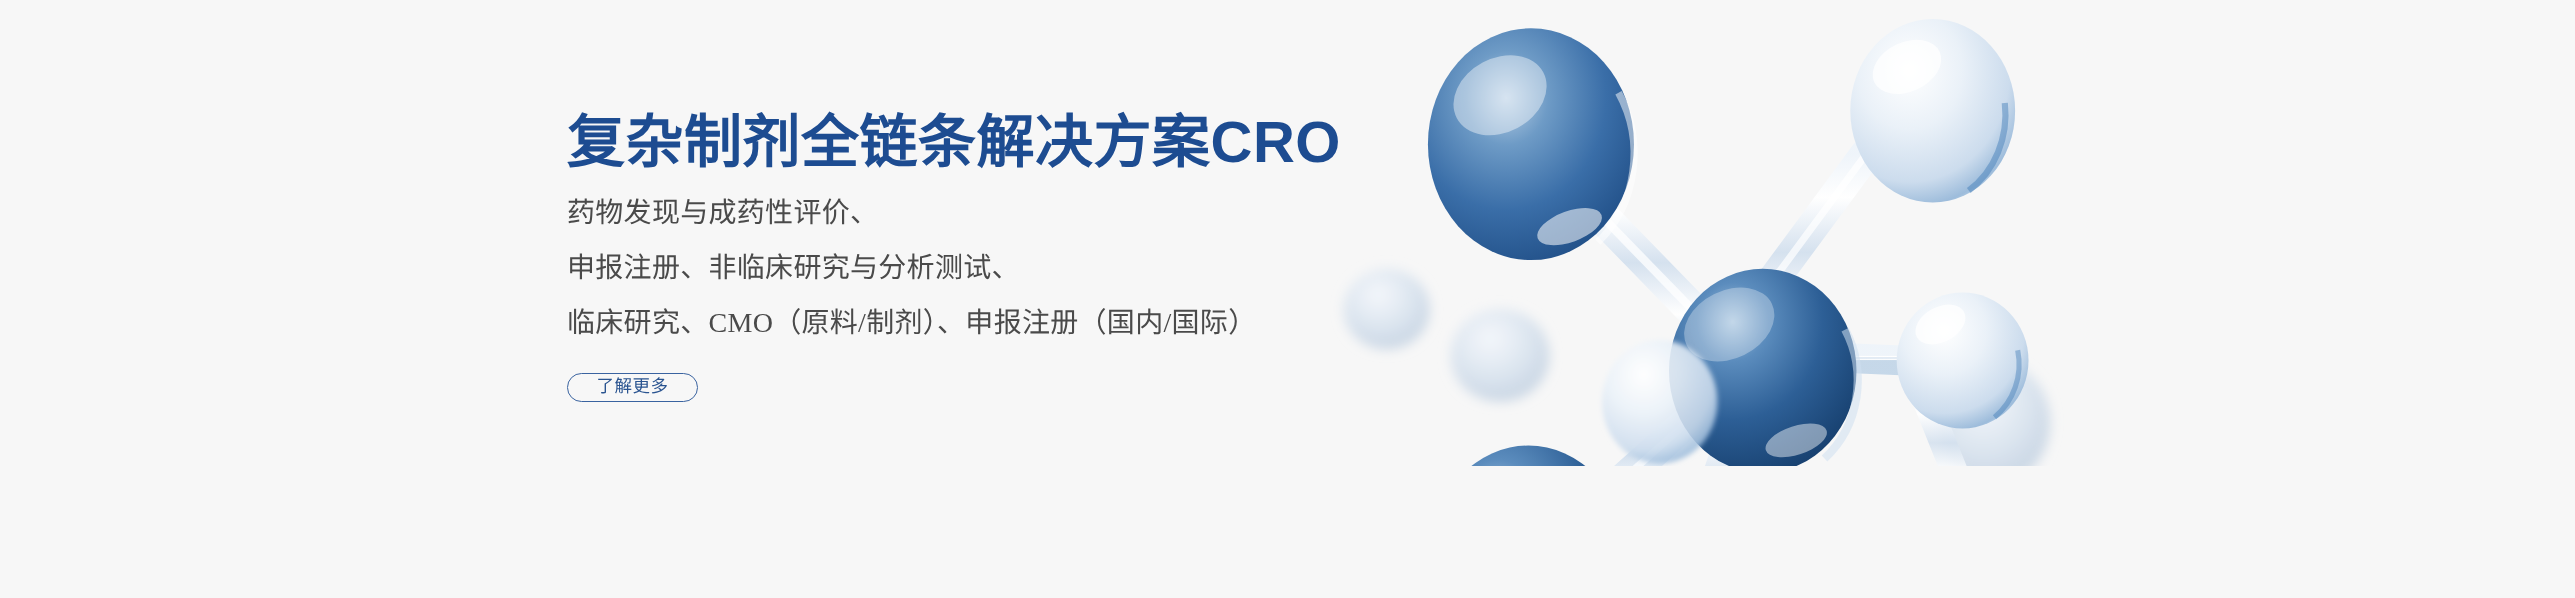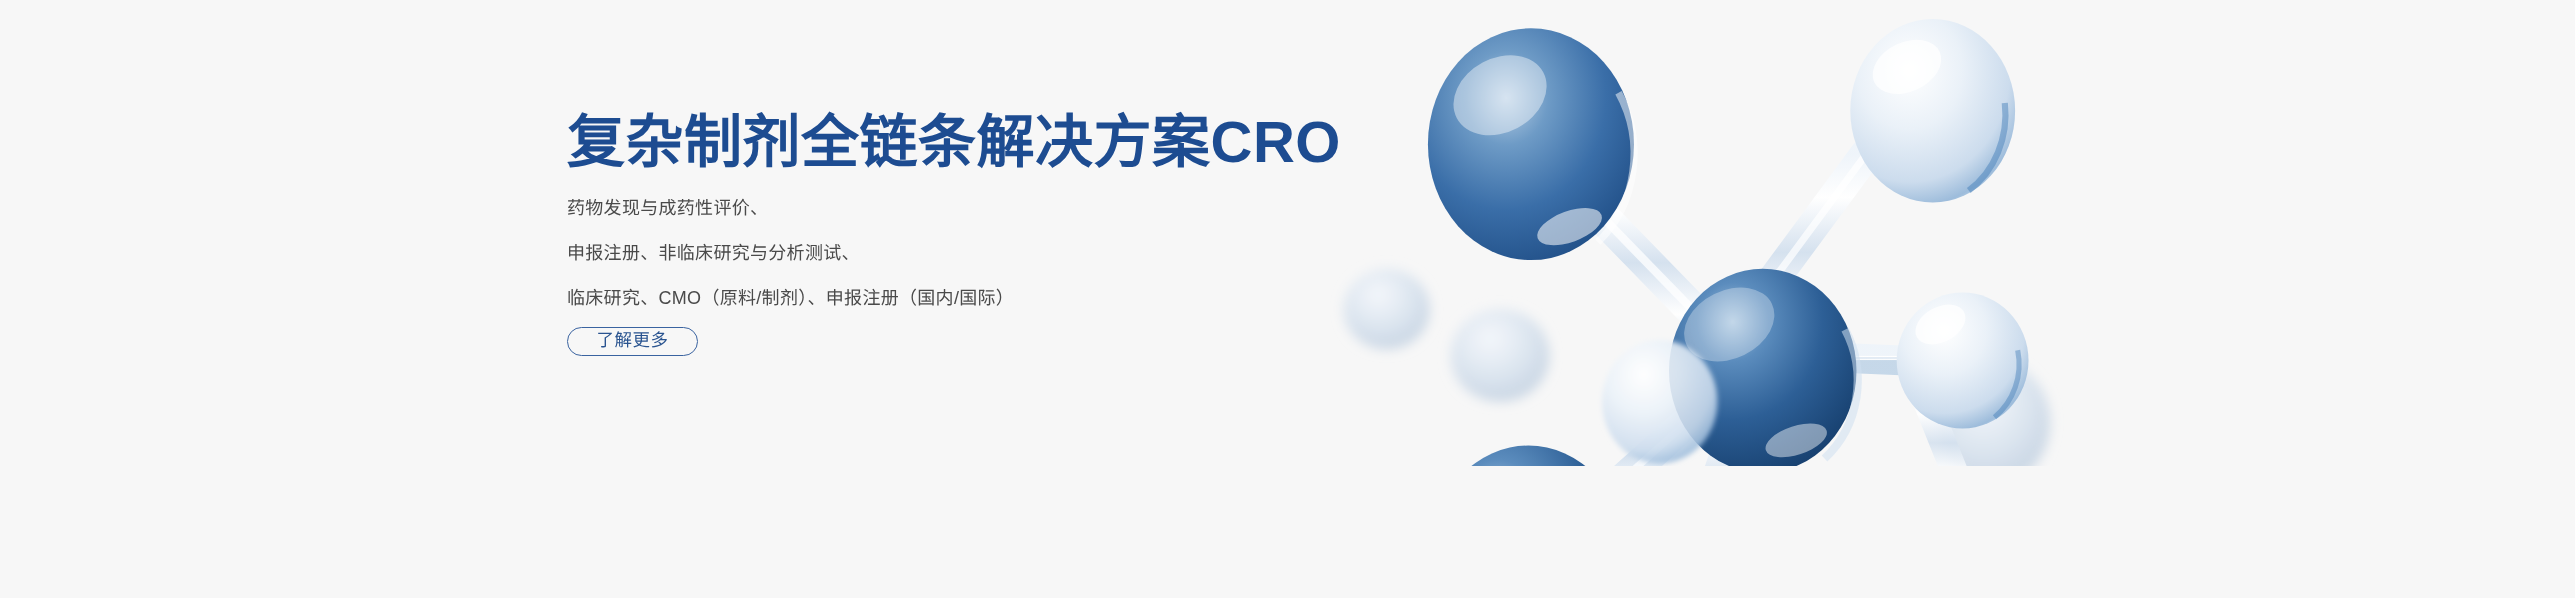--- a/index.html
+++ b/index.html
@@ -37,31 +37,32 @@
     letter-spacing: 0.5px;
     color: #1d4c91;
     white-space: nowrap;
   }
 
   .subcopy {
     margin-top: 23px;
   }
 
   .sub-line {
-    font-size: 18px;
+    font-size: 28px;
     line-height: 1.0;
     color: #4a4a4a;
     letter-spacing: 0.3px;
     margin-bottom: 27px;
     white-space: nowrap;
+    font-family: Liberation Serif, serif;
   }
   .sub-line:last-child { margin-bottom: 0; }
 
   .cta-wrap {
-    margin-top: 20px;
+    margin-top: 36px;
   }
 
   .cta-button {
     display: inline-flex;
     align-items: center;
     justify-content: center;
     width: 131px;
     height: 29px;
     box-sizing: border-box;
     border: 1px solid #3a63a0;

